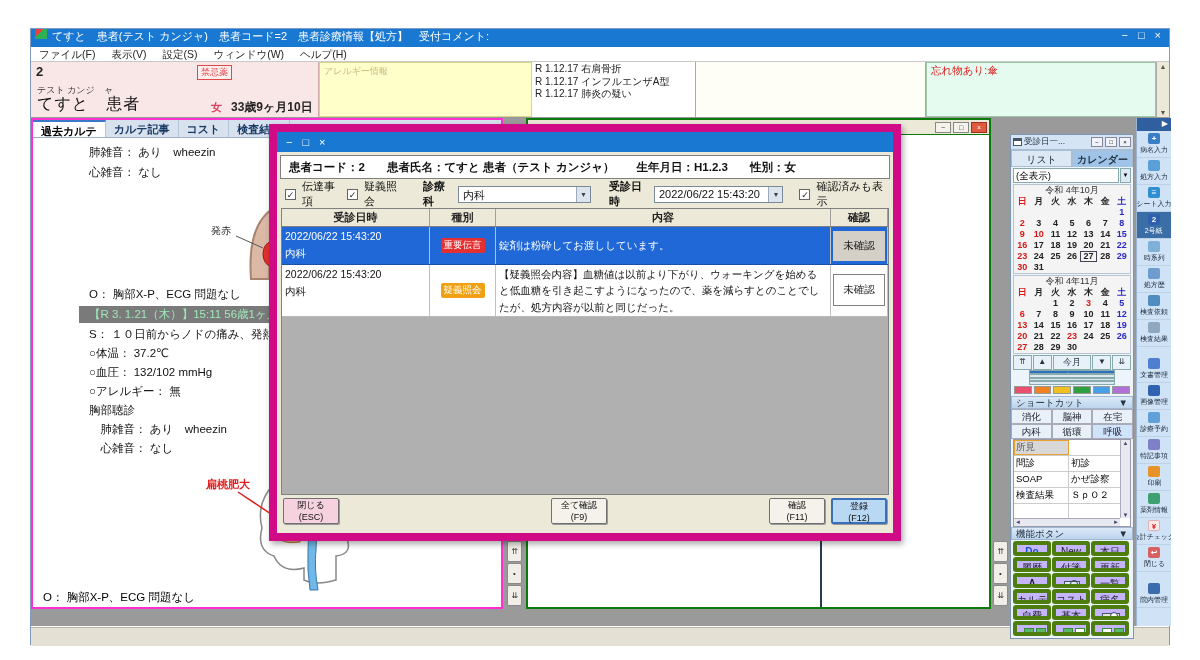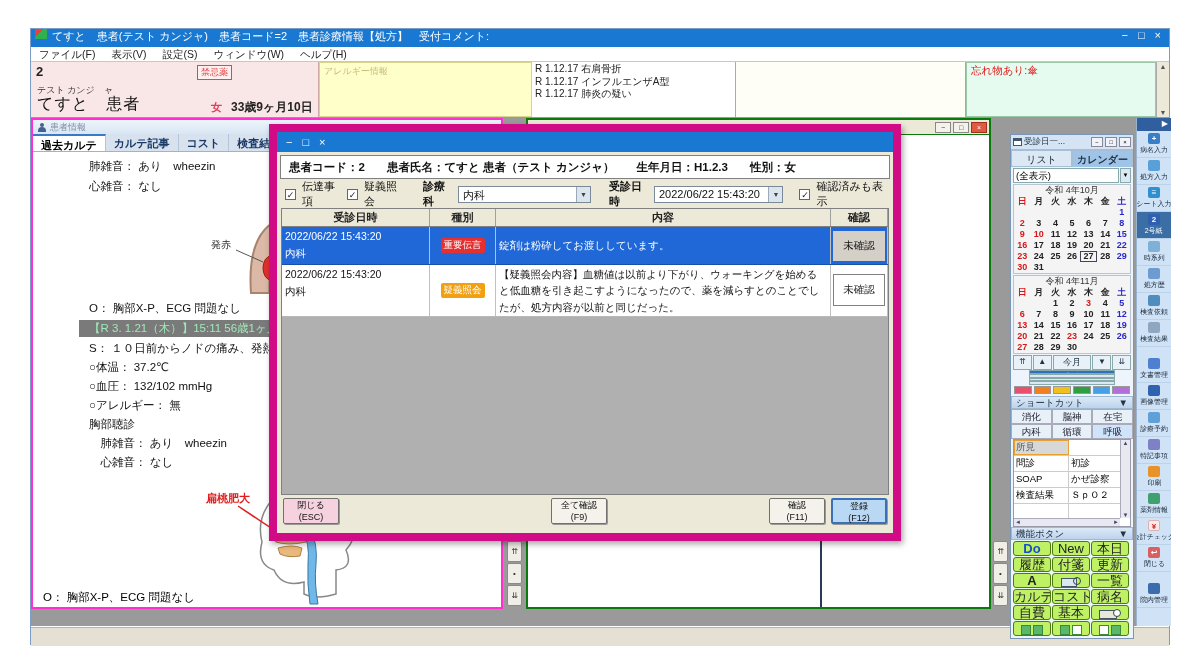--- a/index.html
+++ b/index.html
@@ -19,21 +19,21 @@
   
   .pt-band { height:56px; display:flex; background:#fff; border-bottom:1px solid #999; }
   .pt-main { width:288px; background:#f9e6e6; border-right:1px solid #cfa8a8; position:relative; }
   .pt-code { position:absolute; left:5px; top:2px; font-size:13px; font-weight:bold; color:#222; }
   .pt-badge { position:absolute; left:166px; top:3px; border:1px solid #e04848; color:#e04848; font-size:9px; padding:0 3px; background:#fff0f0; }
   .pt-kana { position:absolute; left:6px; top:22px; font-size:9px; color:#333; }
   .pt-name { position:absolute; left:6px; top:32px; font-size:16px; font-weight:normal; color:#111; letter-spacing:1px; }
   .pt-sex { position:absolute; left:180px; top:38px; font-size:11px; color:#e04060; font-weight:bold; }
   .pt-age { position:absolute; left:200px; top:37px; font-size:12px; font-weight:bold; color:#222; }
   .allergy { width:213px; background:#ffffca; border:1px solid #d8d48e; font-size:9px; color:#c9b97e; padding:2px 4px; }
-  .diag { width:204px; background:#fff; border-right:1px solid #aaa; font-size:10px; color:#222; padding:1px 3px; line-height:1.25; }
+  .diag { width:164px; background:#fff; border-right:1px solid #aaa; font-size:10px; color:#222; padding:1px 3px; line-height:1.25; }
   .memo2 { width:230px; background:#fffef6; border-right:1px solid #aaa; }
   .notice { flex:1; background:#e6fbف0; background:#e6fbf0; border:1px solid #9cc8a8; color:#e01818; font-size:10.5px; padding:1px 4px; position:relative; }
   .notice-sb { width:13px; background:#ece9d8; border-left:1px solid #aaa; display:flex; flex-direction:column; justify-content:space-between; align-items:center; font-size:7px; color:#555; padding:1px 0; }
 
   
   .main { position:relative; height:508px; background:#9a9a9a; }
 
   
   .lpanel { position:absolute; left:0; top:0; width:472px; height:491px; border:2px solid #ff2fd0; background:#fff; overflow:hidden; }
   .lp-cap { height:14px; background:linear-gradient(#eef4fb,#d8e6f4); font-size:9px; color:#7d8fa5; display:flex; align-items:center; gap:4px; padding:0 4px; }
@@ -98,21 +98,21 @@
   .cat.hl { background:#cfe4fa; }
   .sc-list { position:relative; background:#fff; border:1px solid #99a; margin:0 2px; height:88px; overflow:hidden; }
   .sc-rows { margin-right:10px; margin-bottom:8px; }
   .sc-row { display:flex; height:16px; border-bottom:1px solid #ccc; }
   .sc-a { width:52%; border-right:1px solid #ccc; font-size:9.5px; padding:1px 2px; }
   .sc-b { flex:1; font-size:9.5px; padding:1px 2px; }
   .sc-a.sel { background:#d8d8d8; outline:1.5px solid #e8a030; outline-offset:-1.5px; color:#555; }
   .sc-vsb { position:absolute; right:0; top:0; bottom:8px; width:10px; background:#e8e8f0; border-left:1px solid #aab; display:flex; flex-direction:column; justify-content:space-between; font-size:6px; text-align:center; color:#446; }
   .sc-hsb { position:absolute; left:0; right:10px; bottom:0; height:8px; background:#e8e8f0; border-top:1px solid #aab; display:flex; justify-content:space-between; font-size:6px; color:#446; padding:0 1px; }
   .fn-grid { display:flex; flex-wrap:wrap; padding:1px 2px; gap:1px; }
-  .fn-btn { width:38px; height:15px; border:1px solid #4d7c0f; border-radius:3px; background:#bef264; font-size:13px; text-align:center; line-height:13px; color:#222; overflow:hidden; white-space:nowrap; }
+  .fn-btn { width:38px; height:15px; border:4px solid #4d7c0f; border-radius:3px; background:#c4b5fd; font-size:10px; text-align:center; line-height:13px; color:#222; overflow:hidden; white-space:nowrap; }
   .fn-btn.blue { color:#1850c8; font-weight:bold; }
   .fn-btn.bold { font-weight:bold; }
   .fn-btn.ic-view { position:relative; }
   .fn-btn.ic-view::before { content:""; position:absolute; left:8px; top:4px; width:14px; height:7px; border:1px solid #456; background:#dce8f0; }
   .fn-btn.ic-view::after { content:""; position:absolute; right:8px; top:3px; width:6px; height:6px; border:1.5px solid #345; border-radius:50%; }
   .fn-btn.ic-calc { position:relative; }
   .fn-btn.ic-calc::before { content:""; position:absolute; left:7px; top:4px; width:16px; height:7px; border:1px solid #456; background:#e8e8d8; }
   .fn-btn.ic-calc::after { content:""; position:absolute; right:7px; top:3px; width:6px; height:6px; border:1.5px solid #345; border-radius:50%; background:#fff; }
   .fn-btn.sq { position:relative; }
   .fn-btn.sq::before,.fn-btn.sq::after { content:""; position:absolute; top:3px; width:8px; height:8px; border:1px solid #3a8a3a; }
@@ -218,24 +218,20 @@
       <div class="notice">忘れ物あり:傘</div>
       <div class="notice-sb">
         <span>▲</span>
         <span>▼</span>
       </div>
     </div>
 
     <div class="main">
 
       <div class="lpanel">
-        <div class="lp-cap">
-          <span class="p-icon"></span>
-          <span>患者情報</span>
-        </div>
         <div class="lp-tabs">
 
         <div class="lp-tab active">過去カルテ</div>
             <div class="lp-tab">カルテ記事</div>
             <div class="lp-tab">コスト</div>
             <div class="lp-tab">検査結果</div>
           </div>
         <div class="lp-body">
           <div>
 

